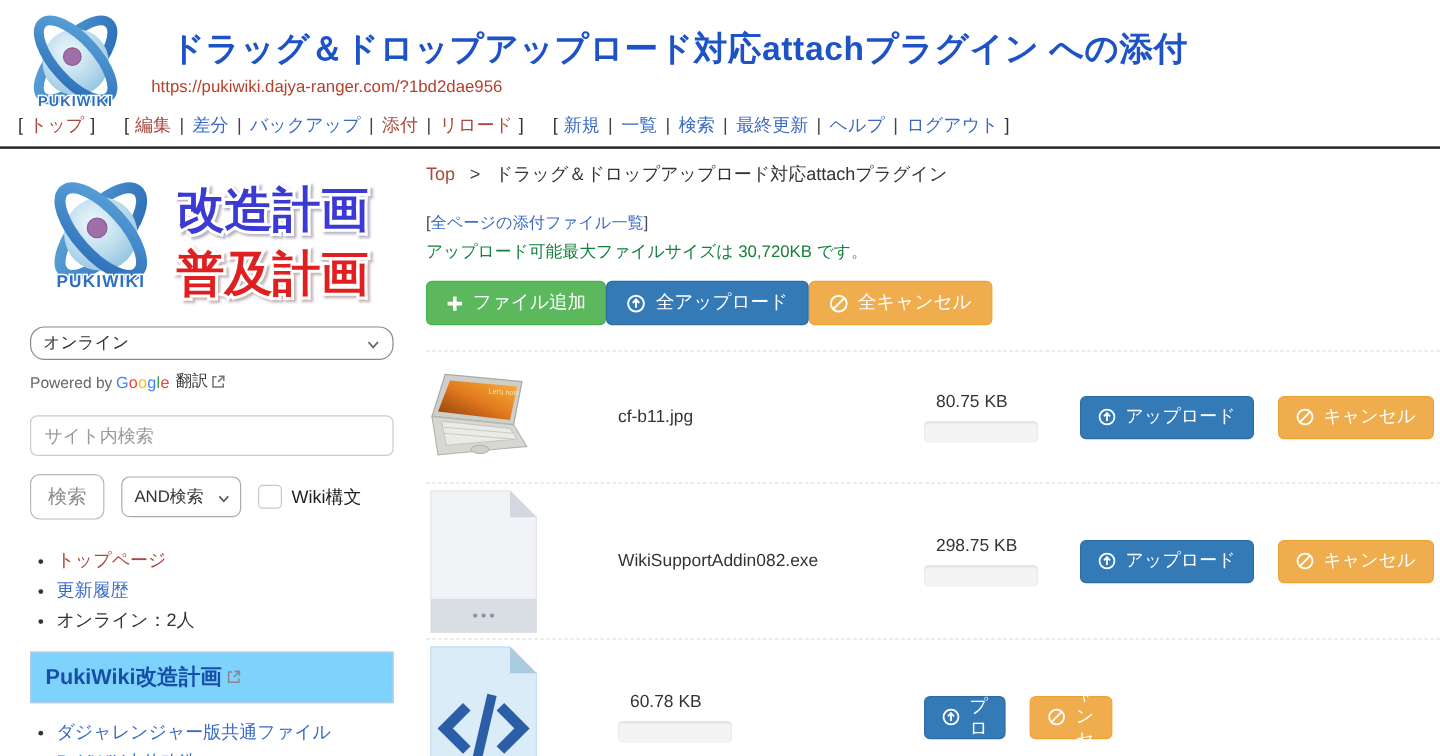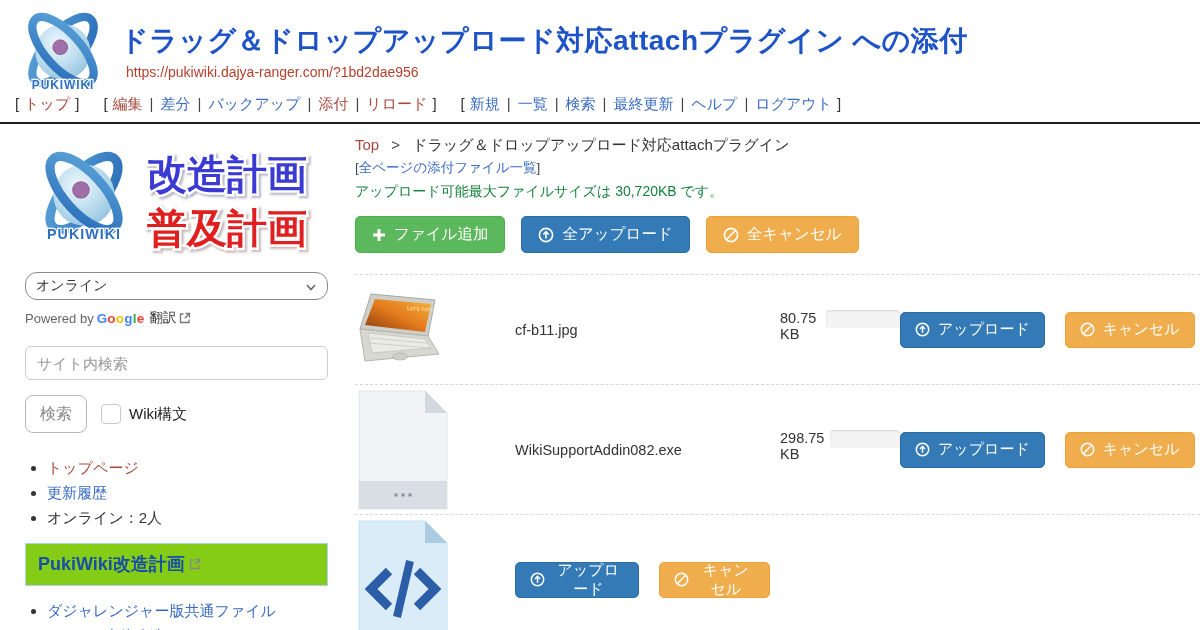--- a/index.html
+++ b/index.html
@@ -3,82 +3,82 @@
 <meta charset="utf-8">
 <style>
   * { margin:0; padding:0; box-sizing:border-box; }
   html,body { background:#fff; }
   body { font-family:"Liberation Sans","DejaVu Sans",sans-serif; color:#333; }
   .page { position:relative; width:1200px; height:630px; overflow:hidden; background:#fff; }
 
   
   .header { position:relative; height:124px; border-bottom:2px solid #1f1f1f; }
   .site-logo { position:absolute; left:12px; top:4px; width:102px; height:92px; cursor:pointer; }
-  .page-title { position:absolute; left:120px; top:22px; font-size:28px; font-weight:bold; color:#1d53c7; letter-spacing:.5px; white-space:nowrap; }
+  .page-title { position:absolute; left:142px; top:22px; font-size:28px; font-weight:bold; color:#1d53c7; letter-spacing:.5px; white-space:nowrap; }
   .page-url { position:absolute; left:126px; top:64px; font-size:14px; color:#b5402c; }
   .top-nav { position:absolute; left:10px; bottom:8px; font-size:15px; color:#333; white-space:nowrap; }
   .top-nav a { text-decoration:none; cursor:pointer; }
   .top-nav .br { color:#333; padding:0 5px; }
   .top-nav .pipe { color:#444; padding:0 7px; }
   .top-nav .gap { display:inline-block; width:14px; }
   a.lnk-blue { color:#3a6bc4; }
   a.lnk-red { color:#a8493e; }
 
   
   .content { display:flex; width:100%; }
   .sidebar { width:345px; flex:0 0 345px; padding:16px 14px 0 25px; }
   .main { flex:1; padding:12px 0 0 10px; }
 
   
   .side-banner { width:303px; height:118px; display:block; cursor:pointer; }
   .lang-select { position:relative; margin-top:14px; width:303px; height:28px; border:1px solid #8a8a8a; border-radius:12px; display:flex; align-items:center; padding:0 10px; font-size:14px; color:#333; background:#fff; cursor:pointer; }
   .lang-select .chev { position:absolute; right:10px; top:8px; }
   .translate-line { margin-top:9px; font-size:13px; color:#666; display:flex; align-items:center; gap:3px; }
-  .translate-line .glabel { font-size:13.5px; font-weight:bold; letter-spacing:.2px; }
+  .translate-line .glabel { font-size:13.5px; font-weight:normal; letter-spacing:.2px; }
   .gl0,.gl3 { color:#4285F4; } .gl1,.gl5 { color:#EA4335; } .gl2 { color:#FBBC05; } .gl4 { color:#34A853; }
   .translate-line .jlabel { color:#333; font-size:13.5px; margin-left:2px; }
   .search-input { margin-top:19px; width:303px; height:34px; border:1px solid #ccc; border-radius:6px; padding:0 11px; font-size:15px; color:#333; font-family:inherit; display:block; }
   .search-input::placeholder { color:#9a9a9a; }
   .search-controls { margin-top:15px; display:flex; align-items:center; gap:14px; }
   .search-btn { width:62px; height:38px; background:#fff; border:1px solid #b9b9b9; border-radius:8px; font-size:16px; color:#8a8a8a; font-family:inherit; cursor:pointer; }
   .mode-select { position:relative; width:100px; height:34px; border:1px solid #aaa; border-radius:7px; display:flex; align-items:center; padding:0 10px; font-size:14px; color:#333; background:#fff; cursor:pointer; }
   .mode-select .chev { position:absolute; right:8px; top:12px; }
   .syntax-check { display:flex; align-items:center; gap:8px; }
   .syntax-check input { appearance:none; -webkit-appearance:none; width:20px; height:20px; border:1px solid #c9c9c9; border-radius:4px; background:#fff; cursor:pointer; }
   .syntax-label { font-size:15px; color:#222; }
   .side-list { margin:24px 0 0 0; padding-left:22px; font-size:15px; line-height:1.45; }
   .side-list li { margin-bottom:3px; }
   .side-list a { text-decoration:none; cursor:pointer; }
   .side-list .plain { color:#333; }
-  .side-box { margin-top:15px; width:303px; border:1px solid #aed0ee; background:#84cc16; padding:8px 12px 9px 12px; }
+  .side-box { margin-top:15px; width:303px; border:1px solid #aed0ee; background:#7dd3fc; padding:8px 12px 9px 12px; }
   .side-box a { font-size:18px; font-weight:bold; color:#174fa7; text-decoration:none; cursor:pointer; }
   .side-box .ext { margin-left:4px; }
   .side-list2 { margin-top:14px; }
 
   
   .breadcrumb { font-size:15px; color:#333; }
   .breadcrumb a { text-decoration:none; cursor:pointer; }
   .breadcrumb .sep { margin:0 8px; color:#444; }
-  .attach-link-line { margin-top:4px; font-size:13.5px; color:#445; }
+  .attach-link-line { margin-top:22px; font-size:13.5px; color:#445; }
   .attach-link-line a { color:#3a6bc4; text-decoration:none; cursor:pointer; }
   .maxsize { margin-top:6px; font-size:14px; color:#15803d; }
-  .toolbar { margin-top:15px; display:flex; gap:16px; }
+  .toolbar { margin-top:15px; display:flex; gap:0; }
   .btn { display:inline-flex; align-items:center; gap:8px; border-radius:5px; color:#fff; font-size:15.5px; font-family:inherit; padding:0 16px; height:37px; cursor:pointer; border:1px solid transparent; }
   .btn-green { background:#5cb85c; border-color:#4cae4c; }
   .btn-blue { background:#337ab7; border-color:#2e6da4; }
   .btn-orange { background:#f0ad4e; border-color:#eea236; }
   .btn svg { flex:0 0 auto; }
   .file-list { margin-top:21px; }
   .file-row { display:grid; grid-template-columns:160px 255px 130px auto; align-items:center; border-top:1px dashed #d8d8d8; }
   .row-1 { height:110px; }
   .row-2 { height:130px; }
   .row-3 { height:130px; }
   .cell-icon { display:flex; align-items:center; padding-left:0; }
   .cell-name { font-size:14.5px; color:#333; }
-  .cell-size { display:flex; flex-direction:row; align-items:flex-start; }
+  .cell-size { display:flex; flex-direction:column; align-items:flex-start; }
   .size-text { font-size:14.5px; color:#333; padding-left:10px; margin-bottom:8px; }
   .progress { width:95px; height:18px; background:#f4f4f4; border-radius:4px; box-shadow:inset 0 1px 2px rgba(0,0,0,.12); overflow:hidden; }
   .progress .fill { height:100%; background:#5bc0de; width:0; }
   .cell-actions { display:flex; gap:20px; }
   .btn-sm { height:36px; padding:0 14px; font-size:15px; }
 </style>
 </head>
 <body>
 
 <svg width="0" height="0" style="position:absolute">
@@ -147,20 +147,26 @@
         <svg width="12" height="12" viewBox="0 0 12 12">
           <path d="M4.5 2 H1.5 V10.5 H10 V7.5" fill="none" stroke="#777" stroke-width="1.3"></path>
           <path d="M6.5 1.5 H10.5 V5.5 M10.3 1.7 L5.8 6.2" fill="none" stroke="#777" stroke-width="1.3"></path>
         </svg>
       </div>
 
       <input class="search-input" type="text" placeholder="サイト内検索" style="">
 
       <div class="search-controls">
         <button class="search-btn">検索</button>
+        <div class="mode-select">
+          <span>AND検索</span>
+          <svg class="chev" width="11" height="11" viewBox="0 0 12 12">
+            <path d="M2 4 L6 8.5 L10 4" fill="none" stroke="#555" stroke-width="1.5"></path>
+          </svg>
+        </div>
         <label class="syntax-check">
           <input type="checkbox" style="">
           <span class="syntax-label">Wiki構文</span>
         </label>
       </div>
 
       <ul class="side-list">
         <li><a class="lnk-red">トップページ</a></li>
         <li><a class="lnk-blue">更新履歴</a></li>
         <li class="plain">オンライン：2人</li>
@@ -293,20 +299,26 @@
         <div class="file-row row-3">
           <div class="cell-icon">
             <svg width="96" height="122" viewBox="0 0 96 122">
               <path d="M4 2 H70 L92 24 V120 H4 Z" fill="#d9ecf7" stroke="#c3dff0" stroke-width="1"></path>
               <path d="M70 2 L92 24 H70 Z" fill="#a9cce3"></path>
               <path d="M34 52 L16 70 L34 88" fill="none" stroke="#2b5ea7" stroke-width="9"></path>
               <path d="M62 52 L80 70 L62 88" fill="none" stroke="#2b5ea7" stroke-width="9"></path>
               <path d="M55 42 L42 98" stroke="#2b5ea7" stroke-width="8"></path>
             </svg>
           </div>
+          <div class="cell-size">
+            <span class="size-text">60.78 KB</span>
+            <div class="progress">
+                <div class="fill"></div>
+              </div>
+          </div>
           <div class="cell-actions">
             <button class="btn btn-blue btn-sm">
               <svg width="15" height="15" viewBox="0 0 16 16">
                   <circle cx="8" cy="8" r="6.6" fill="none" stroke="#fff" stroke-width="1.6"></circle>
                   <path d="M8 11.5 V5 M5.3 7.5 L8 4.6 L10.7 7.5" fill="none" stroke="#fff" stroke-width="1.6"></path>
                 </svg>
               <span>アップロード</span>
             </button>
             <button class="btn btn-orange btn-sm">
               <svg width="15" height="15" viewBox="0 0 16 16">

